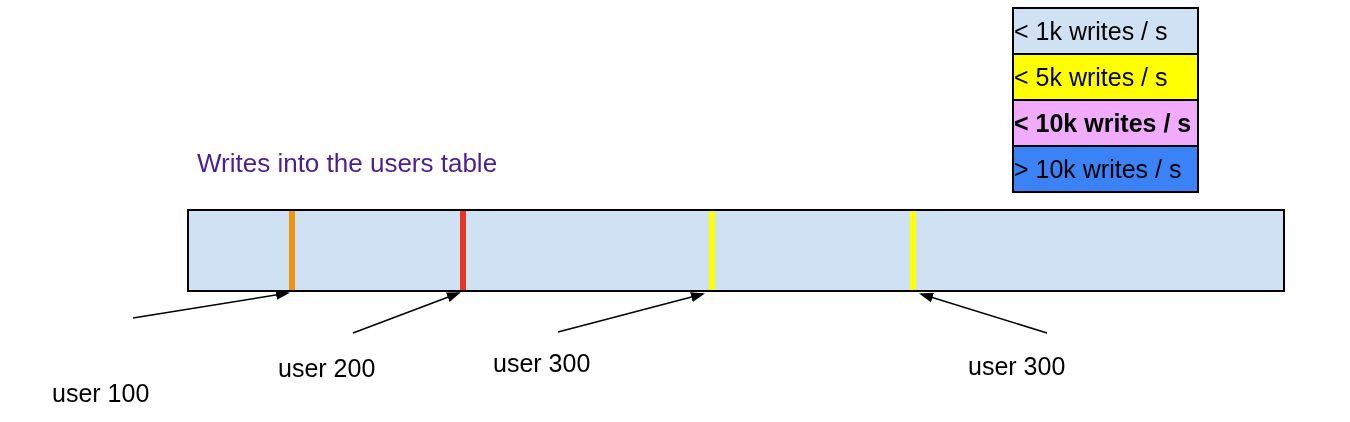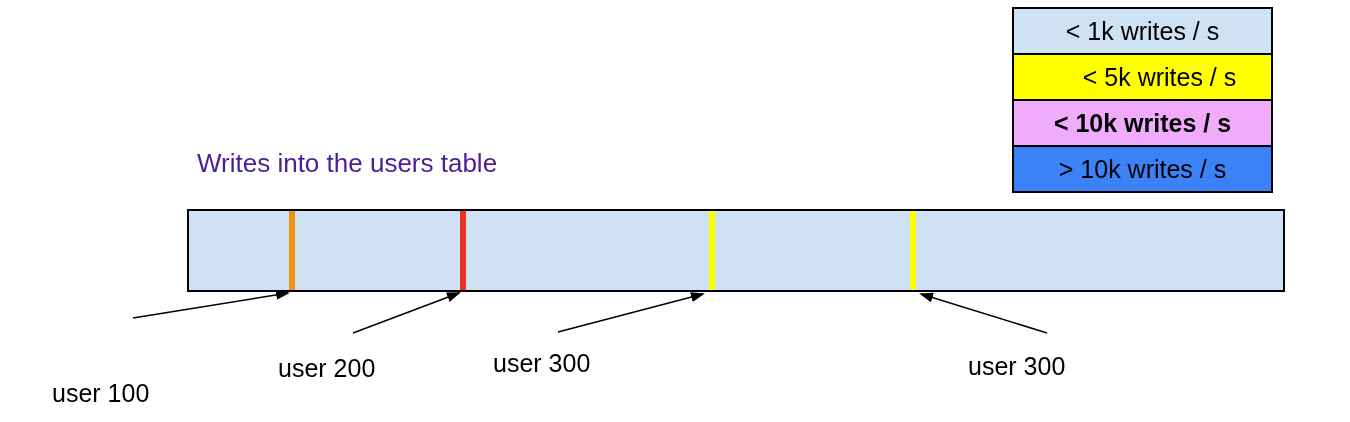--- a/index.html
+++ b/index.html
@@ -65,42 +65,41 @@
   }
   
   .legend {
     position: absolute;
     left: 1012px;
     top: 7px;
     width: 233px;
   }
   .legend-row {
     box-sizing: border-box;
-    width: 261px;
+    width: 187px;
     height: 48px;
     border: 2px solid #000000;
     margin-top: -2px;
     font-size: 25px;
     line-height: 44px;
-    text-align: center;
     color: #000000;
     white-space: nowrap;
   }
   .legend-row:first-child { margin-top: 0; }
 </style>
 </head>
 <body>
 
 <div class="canvas">
 
   <div class="diagram-title">Writes into the users table</div>
 
   <div class="legend">
     <div class="legend-row" style="background-color: rgb(207, 226, 243);">&lt; 1k writes / s</div>
-    <div class="legend-row" style="background-color: rgb(255, 255, 0); padding-left: 34px;">&lt; 5k writes / s</div>
+    <div class="legend-row" style="background-color: rgb(255, 255, 0);">&lt; 5k writes / s</div>
     <div class="legend-row" style="background-color: #f0abfc; font-weight: bold;">&lt; 10k writes / s</div>
     <div class="legend-row" style="background-color: #3b82f6;">&gt; 10k writes / s</div>
   </div>
 
   <div class="users-bar" style="background-color: rgb(207, 226, 243);">
     <div class="marker marker-1" style="background-color: rgb(240, 147, 15);"></div>
     <div class="marker marker-2" style="background-color: rgb(233, 51, 35);"></div>
     <div class="marker marker-3" style="background-color: rgb(255, 255, 0);"></div>
     <div class="marker marker-4" style="background-color: rgb(255, 255, 0);"></div>
   </div>

